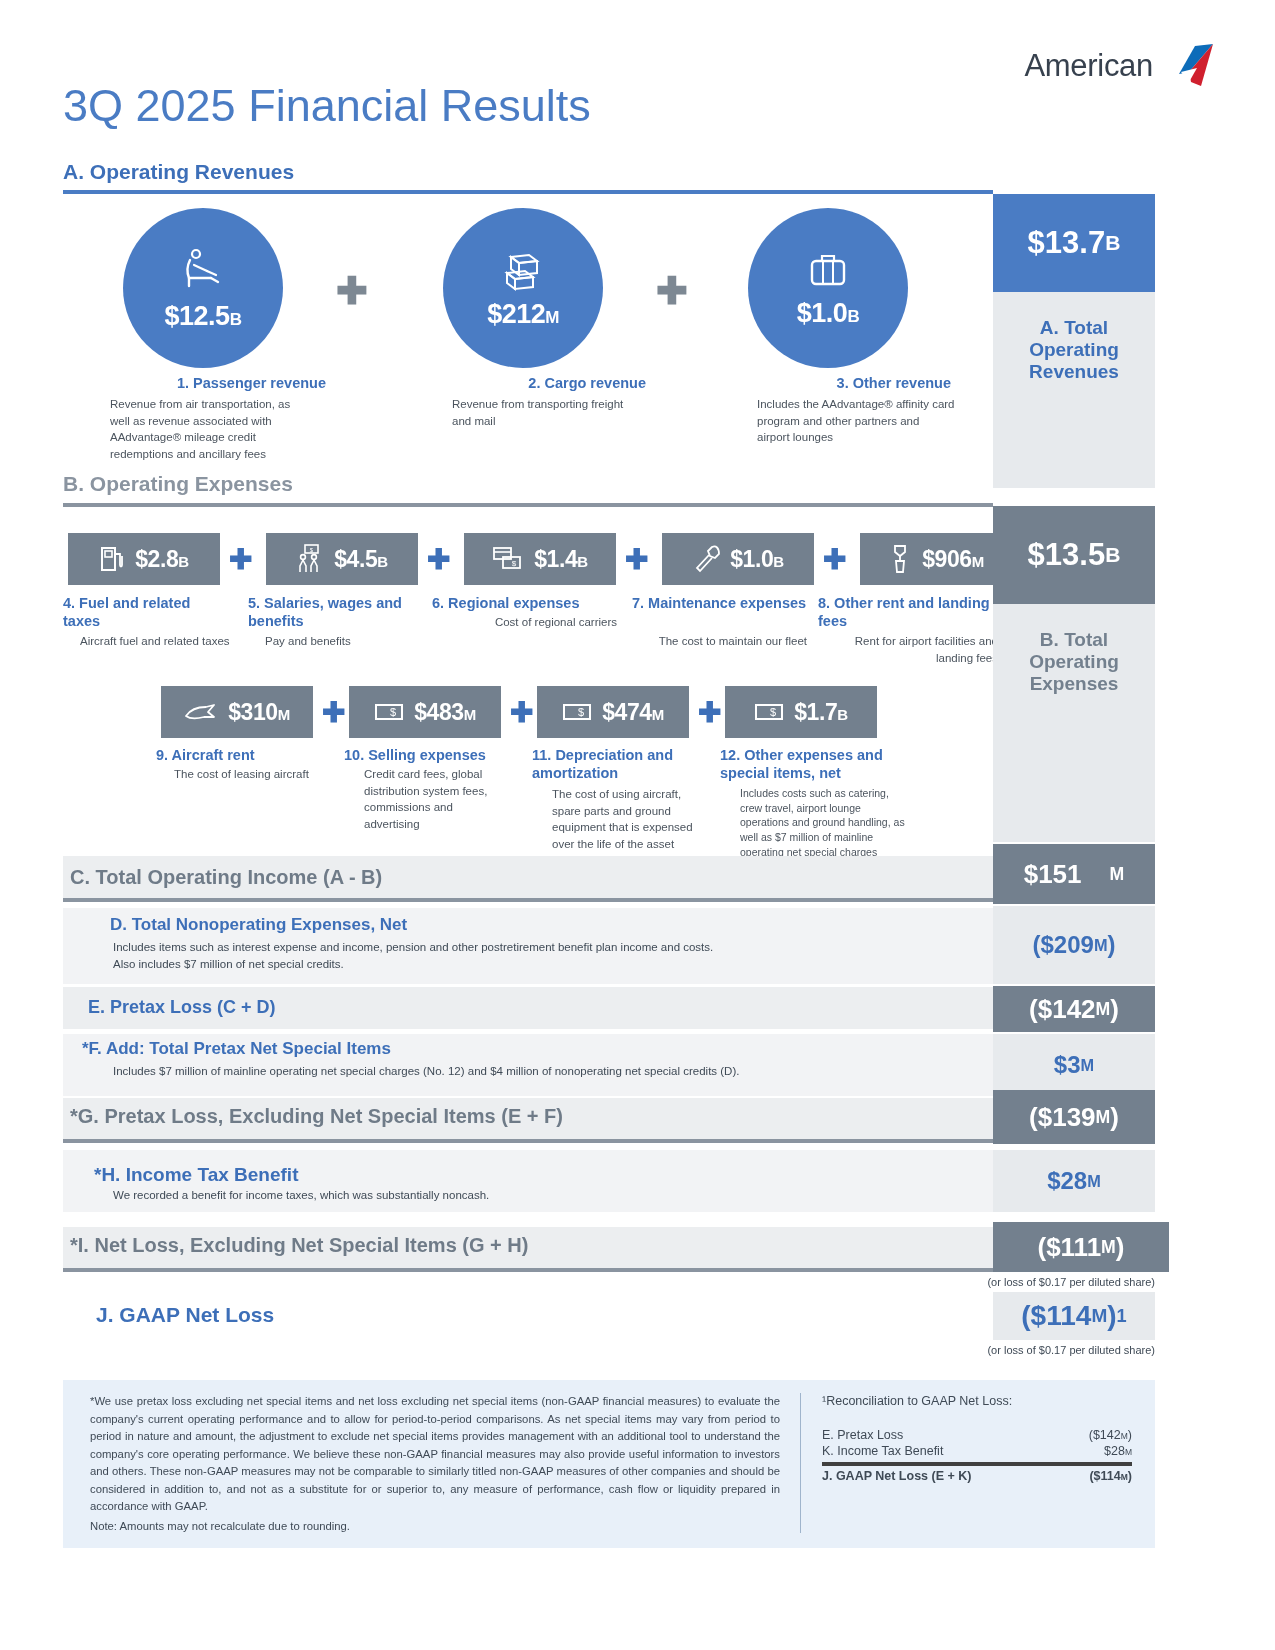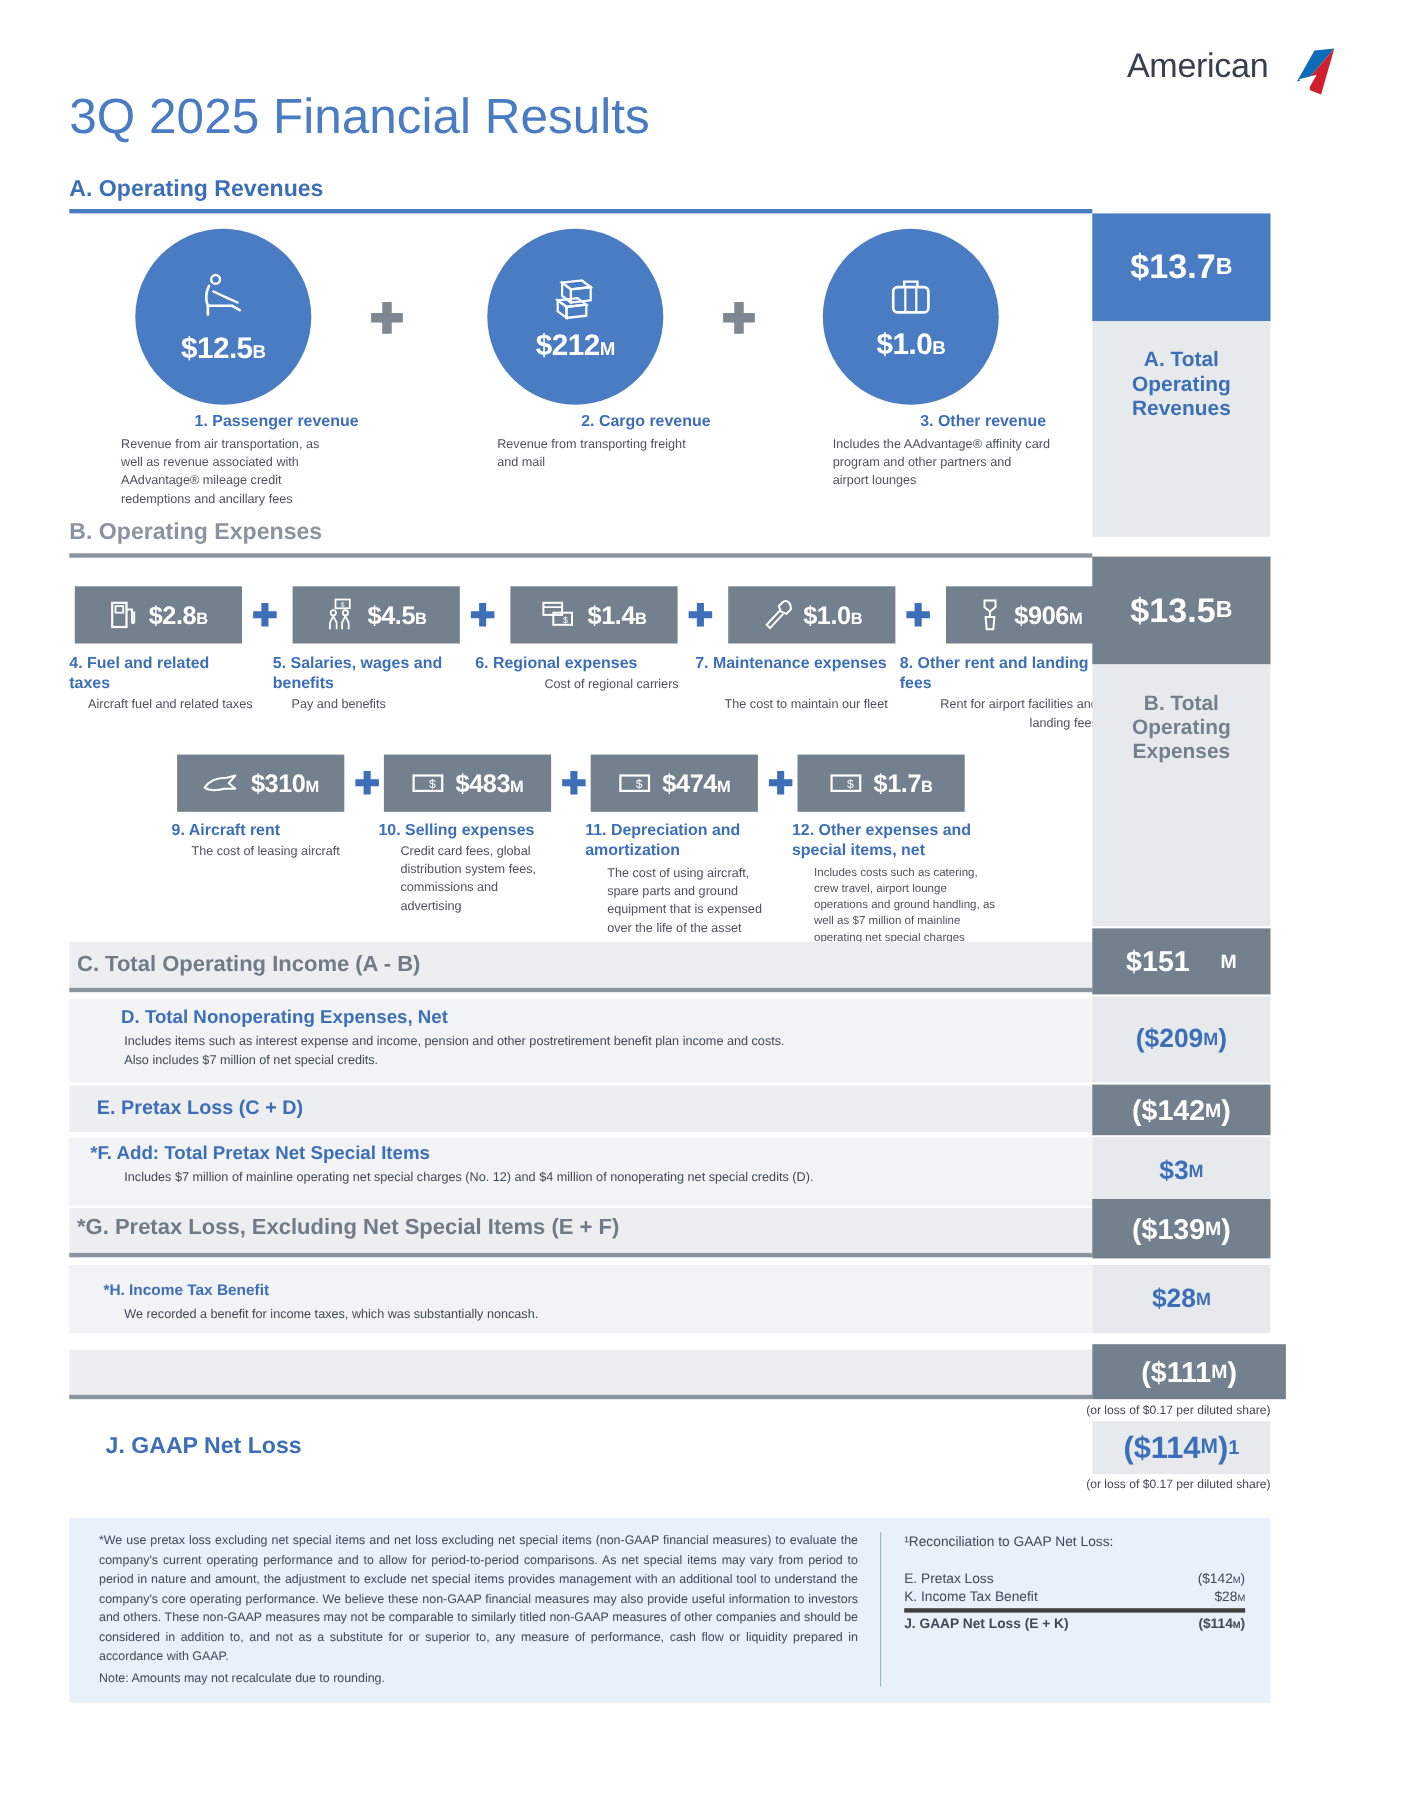--- a/index.html
+++ b/index.html
@@ -6,21 +6,21 @@
   html, body {
     width: 1275px; height: 1650px;
     background: #ffffff;
     font-family: "Liberation Sans", sans-serif;
     color: #3f4a56;
     overflow: hidden;
   }
   .page { position: relative; width: 1275px; height: 1650px; }
 
   
-  .logo-wrap { position: absolute; right: 58px; top: 42px; display: flex; align-items: flex-start; gap: 6px; }
+  .logo-wrap { position: absolute; right: 58px; top: 42px; display: flex; align-items: center; gap: 6px; }
   .logo-text { font-size: 31px; font-weight: 400; color: #37414e; letter-spacing: -0.3px; }
   .logo-mark { width: 58px; height: 48px; }
 
   .title {
     position: absolute; left: 63px; top: 80px;
     font-size: 45px; font-weight: 300; color: #4a7cc4; letter-spacing: 0px;
   }
 
   
   .sec-head { position: absolute; font-size: 21px; font-weight: bold; }
@@ -314,28 +314,29 @@
   <div class="row-band" style="left:63px; top:1098px; width:930px; height:42px;"></div>
   <div class="row-title" style="left:70px; top:1105px; font-size:20px; color:#6f7b88;">*G. Pretax Loss, Excluding Net Special Items (E + F)</div>
   <div class="rule grey" style="left:63px; top:1139px; width:930px; height:4px;"></div>
   <div class="row-val val-dark" style="left:993px; top:1090px; width:162px; height:54px; font-size:26px;">
     <span>($139</span>
       <span class="sfx">M</span>
       <span>)</span>
   </div>
 
   <div class="row-band" style="left:63px; top:1150px; width:930px; height:62px; background:#f2f3f5;"></div>
-  <div class="row-title" style="left:94px; top:1164px; font-size:14px; color:#3d6fb8;">*H. Income Tax Benefit</div>
+  <div class="row-title" style="left:94px; top:1164px; font-size:19px; color:#3d6fb8;">*H. Income Tax Benefit</div>
   <div class="row-desc" style="left:113px; top:1187px; width:830px;">We recorded a benefit for income taxes, which was substantially noncash.</div>
   <div class="row-val val-light" style="left:993px; top:1150px; width:162px; height:62px; font-size:24px;">
     <span>$28</span>
       <span class="sfx">M</span>
   </div>
 
   <div class="row-band" style="left:63px; top:1227px; width:930px; height:42px;"></div>
+  <div class="row-title" style="left:70px; top:1234px; font-size:20px; color:#6f7b88;">*I. Net Loss, Excluding Net Special Items (G + H)</div>
   <div class="rule grey" style="left:63px; top:1268px; width:930px; height:4px;"></div>
   <div class="row-val val-dark" style="left:993px; top:1222px; width:176px; height:50px; font-size:26px;">
     <span>($111</span>
       <span class="sfx">M</span>
       <span>)</span>
   </div>
   <div class="per-share" style="left:855px; top:1276px; width:300px;">(or loss of $0.17 per diluted share)</div>
 
   <div class="row-title" style="left:96px; top:1303px; font-size:21px; color:#3d6fb8;">J. GAAP Net Loss</div>
   <div class="row-val val-light" style="left:993px; top:1292px; width:162px; height:48px; font-size:28px; color:#3d6fb8;">

